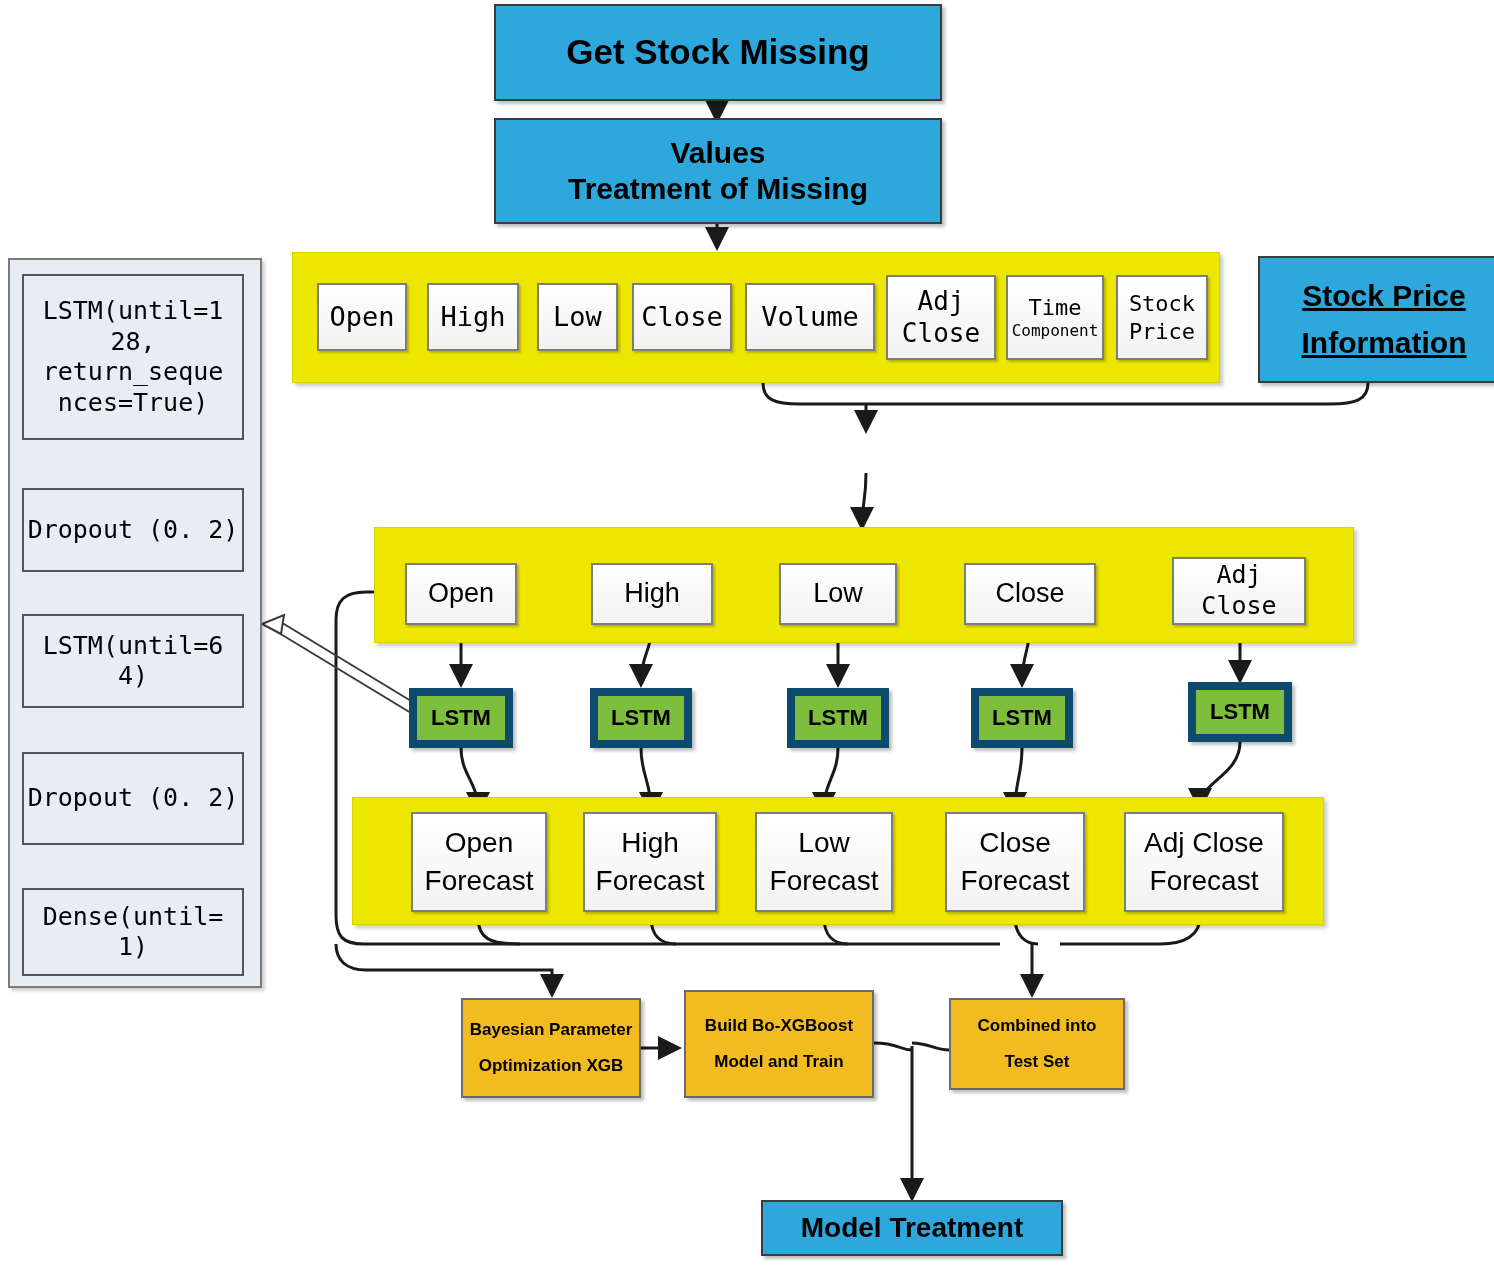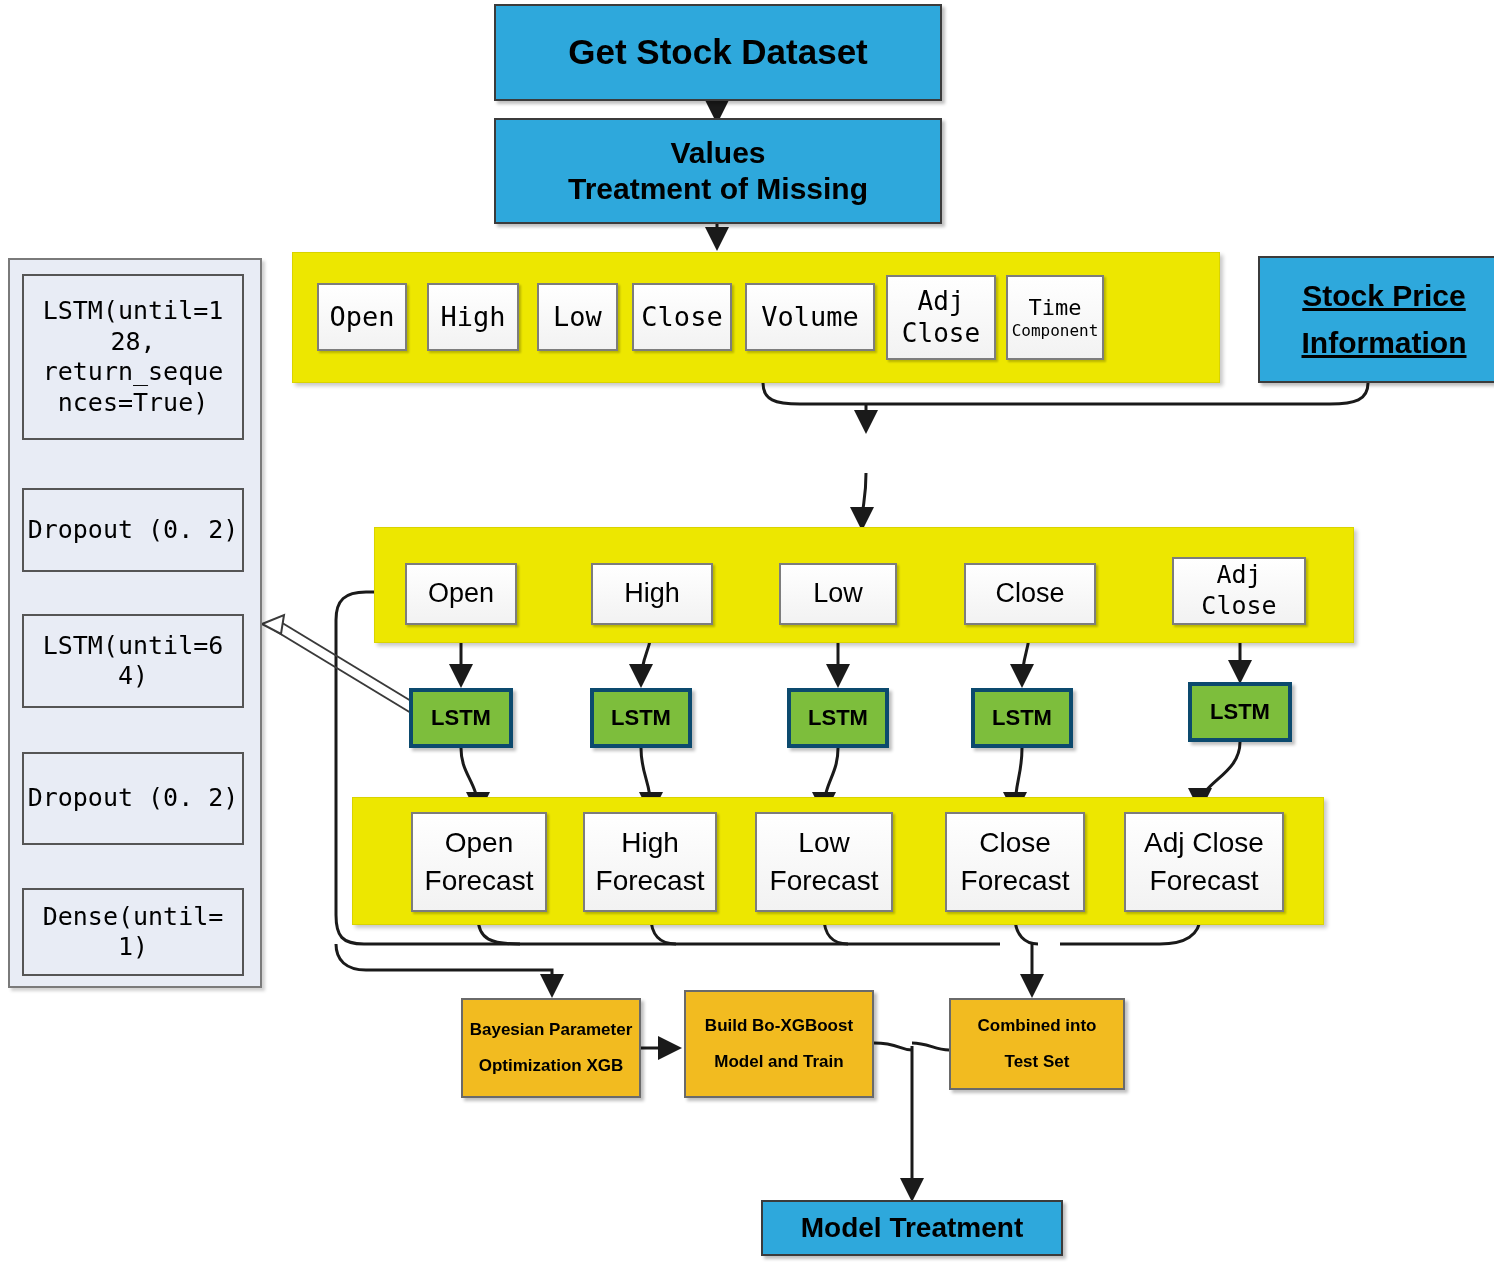--- a/index.html
+++ b/index.html
@@ -4,21 +4,21 @@
 <style>
   html,body{margin:0;padding:0;background:#fff;}
   body{font-family:"Liberation Sans",sans-serif;}
   #stage{position:relative;width:1494px;height:1266px;overflow:hidden;background:#fff;}
 
   
   .node{position:absolute;box-sizing:border-box;display:flex;align-items:center;
         justify-content:center;text-align:center;line-height:1.15;}
   .blue{background:#2EA8DC;border:2px solid #3b3b3b;color:#000;
         box-shadow:3px 3px 3px rgba(0,0,0,.25);font-weight:600;}
-  .green{background:#7DBE3C;border:4px solid #0c4a6e;color:#000;
+  .green{background:#7DBE3C;border:8px solid #0c4a6e;color:#000;
          box-shadow:3px 3px 3px rgba(0,0,0,.25);font-weight:700;}
   .orange{background:#F2BB20;border:2px solid #6a6a6a;color:#000;
           box-shadow:3px 3px 3px rgba(0,0,0,.25);font-weight:700;}
   .yellowbar{background:#EDE700;border:1px solid #d9d300;
              box-shadow:3px 3px 4px rgba(0,0,0,.22);position:absolute;box-sizing:border-box;}
   .white{background:linear-gradient(#ffffff,#f2f2f2);border:2px solid #7d7d7d;color:#000;
          box-shadow:2px 2px 2px rgba(0,0,0,.22);}
   .mono{font-family:"DejaVu Sans Mono","Liberation Mono",monospace;}
   .panel{position:absolute;background:#E8ECF5;border:2px solid #7a7a7a;
          box-sizing:border-box;box-shadow:3px 3px 3px rgba(0,0,0,.18);}
@@ -92,21 +92,21 @@
 
     <g fill="none" stroke="#1a1a1a" stroke-width="3">
       <path d="M131,440 L131,488" marker-end="url(#ah)"></path>
       <path d="M131,572 L131,614" marker-end="url(#ah)"></path>
       <path d="M131,708 L131,752" marker-end="url(#ah)"></path>
       <path d="M131,845 L131,888" marker-end="url(#ah)"></path>
     </g>
   </svg>
 
   <div class="node blue" style="left:494px;top:4px;width:448px;height:97px;font-size:35px;">
-    <span>Get Stock Dataset</span>
+    <span>Get Stock Missing</span>
   </div>
 
   <div class="node blue" style="left:494px;top:118px;width:448px;height:106px;font-size:30px;">
     <span class="two-line">
       <span>Values</span>
       <span>Treatment of Missing</span>
     </span>
   </div>
 
   <div class="node blue" style="left:1258px;top:256px;width:252px;height:127px;font-size:30px;text-decoration:underline;">
@@ -141,20 +141,26 @@
   <div class="node white mono" style="left:886px;top:275px;width:110px;height:85px;font-size:26px;">
     <span class="two-line">
       <span>Adj</span>
       <span>Close</span>
     </span>
   </div>
   <div class="node white mono" style="left:1006px;top:275px;width:98px;height:85px;font-size:22px;">
     <span class="two-line">
       <span>Time</span>
       <span style="font-size:16px;">Component</span>
+    </span>
+  </div>
+  <div class="node white mono" style="left:1116px;top:275px;width:92px;height:85px;font-size:22px;">
+    <span class="two-line">
+      <span>Stock</span>
+      <span>Price</span>
     </span>
   </div>
 
   <div class="yellowbar" style="left:374px;top:527px;width:980px;height:116px;"></div>
 
   <div class="node white" style="left:405px;top:563px;width:112px;height:62px;font-size:27px;">
     <span>Open</span>
   </div>
   <div class="node white" style="left:591px;top:563px;width:122px;height:62px;font-size:27px;">
     <span>High</span>

